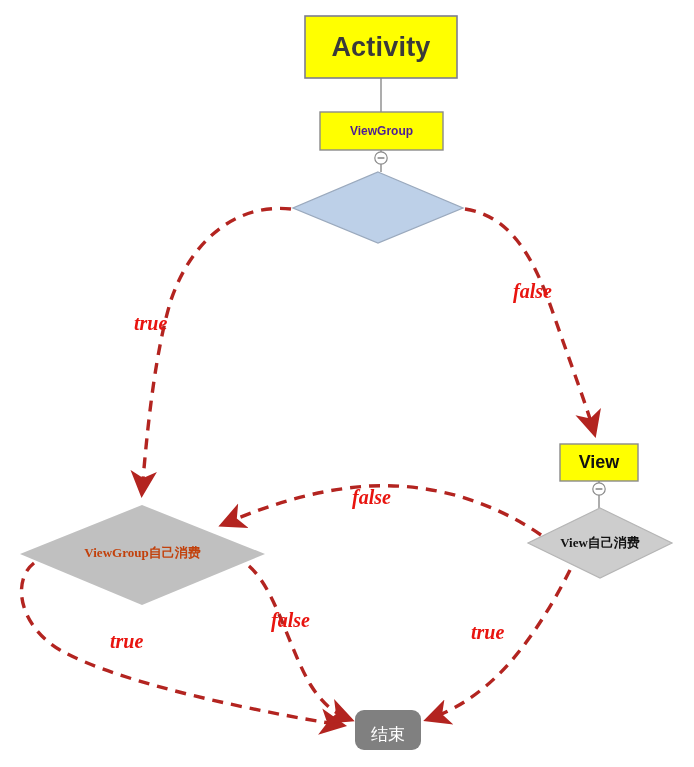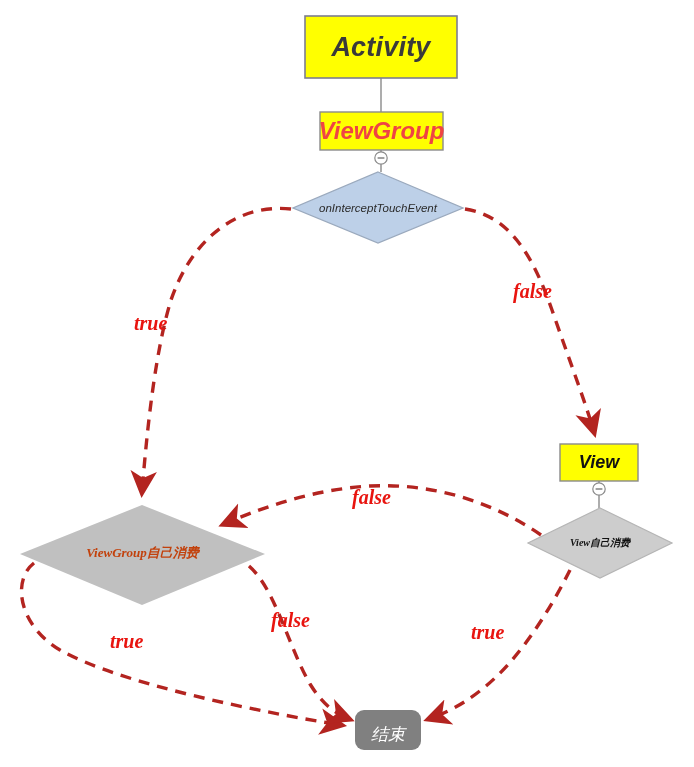--- a/index.html
+++ b/index.html
@@ -29,34 +29,33 @@
     height: 767px;
     display: block;
   }
   .node-label-box {
     position: absolute;
     display: flex;
     align-items: center;
     justify-content: center;
     text-align: left;
     pointer-events: none;
-    font-style: italic;
   }
   .lbl-activity {
     font-family: "Liberation Sans", sans-serif;
     font-size: 27px;
     font-weight: 700;
     color: #3a3a3a;
     letter-spacing: 0.2px;
   }
   .lbl-viewgroup {
     font-family: "Liberation Sans", sans-serif;
-    font-size: 24px;
+    font-size: 12px;
     font-weight: 700;
-    color: #ef4444;
+    color: #4c1d95;
   }
   .lbl-view {
     font-family: "Liberation Sans", sans-serif;
     font-size: 18px;
     font-weight: 700;
     color: #111111;
   }
   .lbl-diamond-blue {
     font-family: "Liberation Sans", sans-serif;
     font-size: 11.5px;
@@ -64,21 +63,21 @@
     color: #2b2b2b;
   }
   .lbl-diamond-gray-big {
     font-family: "Liberation Serif", serif;
     font-size: 13px;
     font-weight: 700;
     color: #c2410c;
   }
   .lbl-diamond-gray-small {
     font-family: "Liberation Serif", serif;
-    font-size: 10px;
+    font-size: 13px;
     font-weight: 700;
     color: #111111;
   }
   .lbl-end {
     font-family: "Liberation Sans", sans-serif;
     font-size: 17px;
     font-weight: 400;
     color: #ffffff;
   }
   .edge-label {
@@ -154,21 +153,20 @@
 
     <path d="M 249,566 C 276,590 288,646 310,684 C 323,705 336,714 349,719" fill="none" stroke="#b32420" stroke-width="3.4" stroke-dasharray="11 8" marker-end="url(#arrow-red)"></path>
 
     <path d="M 570,570 C 552,606 520,660 481,690 C 461,706 443,714 429,719" fill="none" stroke="#b32420" stroke-width="3.4" stroke-dasharray="11 8" marker-end="url(#arrow-red)"></path>
   </svg>
 
   <div class="node-label-box lbl-activity" style="left:305px; top:16px; width:152px; height:62px;">Activity</div>
 
   <div class="node-label-box lbl-viewgroup" style="left:320px; top:112px; width:123px; height:38px;">ViewGroup</div>
 
-  <div class="node-label-box lbl-diamond-blue" style="left:293px; top:193px; width:170px; height:30px;">onInterceptTouchEvent</div>
 
   <div class="node-label-box lbl-view" style="left:560px; top:444px; width:78px; height:37px;">View</div>
 
   <div class="node-label-box lbl-diamond-gray-big" style="left:20px; top:537px; width:245px; height:32px;">ViewGroup自己消费</div>
 
   <div class="node-label-box lbl-diamond-gray-small" style="left:528px; top:529px; width:144px; height:28px;">View自己消费</div>
 
   <div class="node-label-box lbl-end" style="left:355px; top:710px; width:66px; height:48px;">结束</div>
 
   <div class="edge-label" style="left:134px; top:312px;">true</div>

